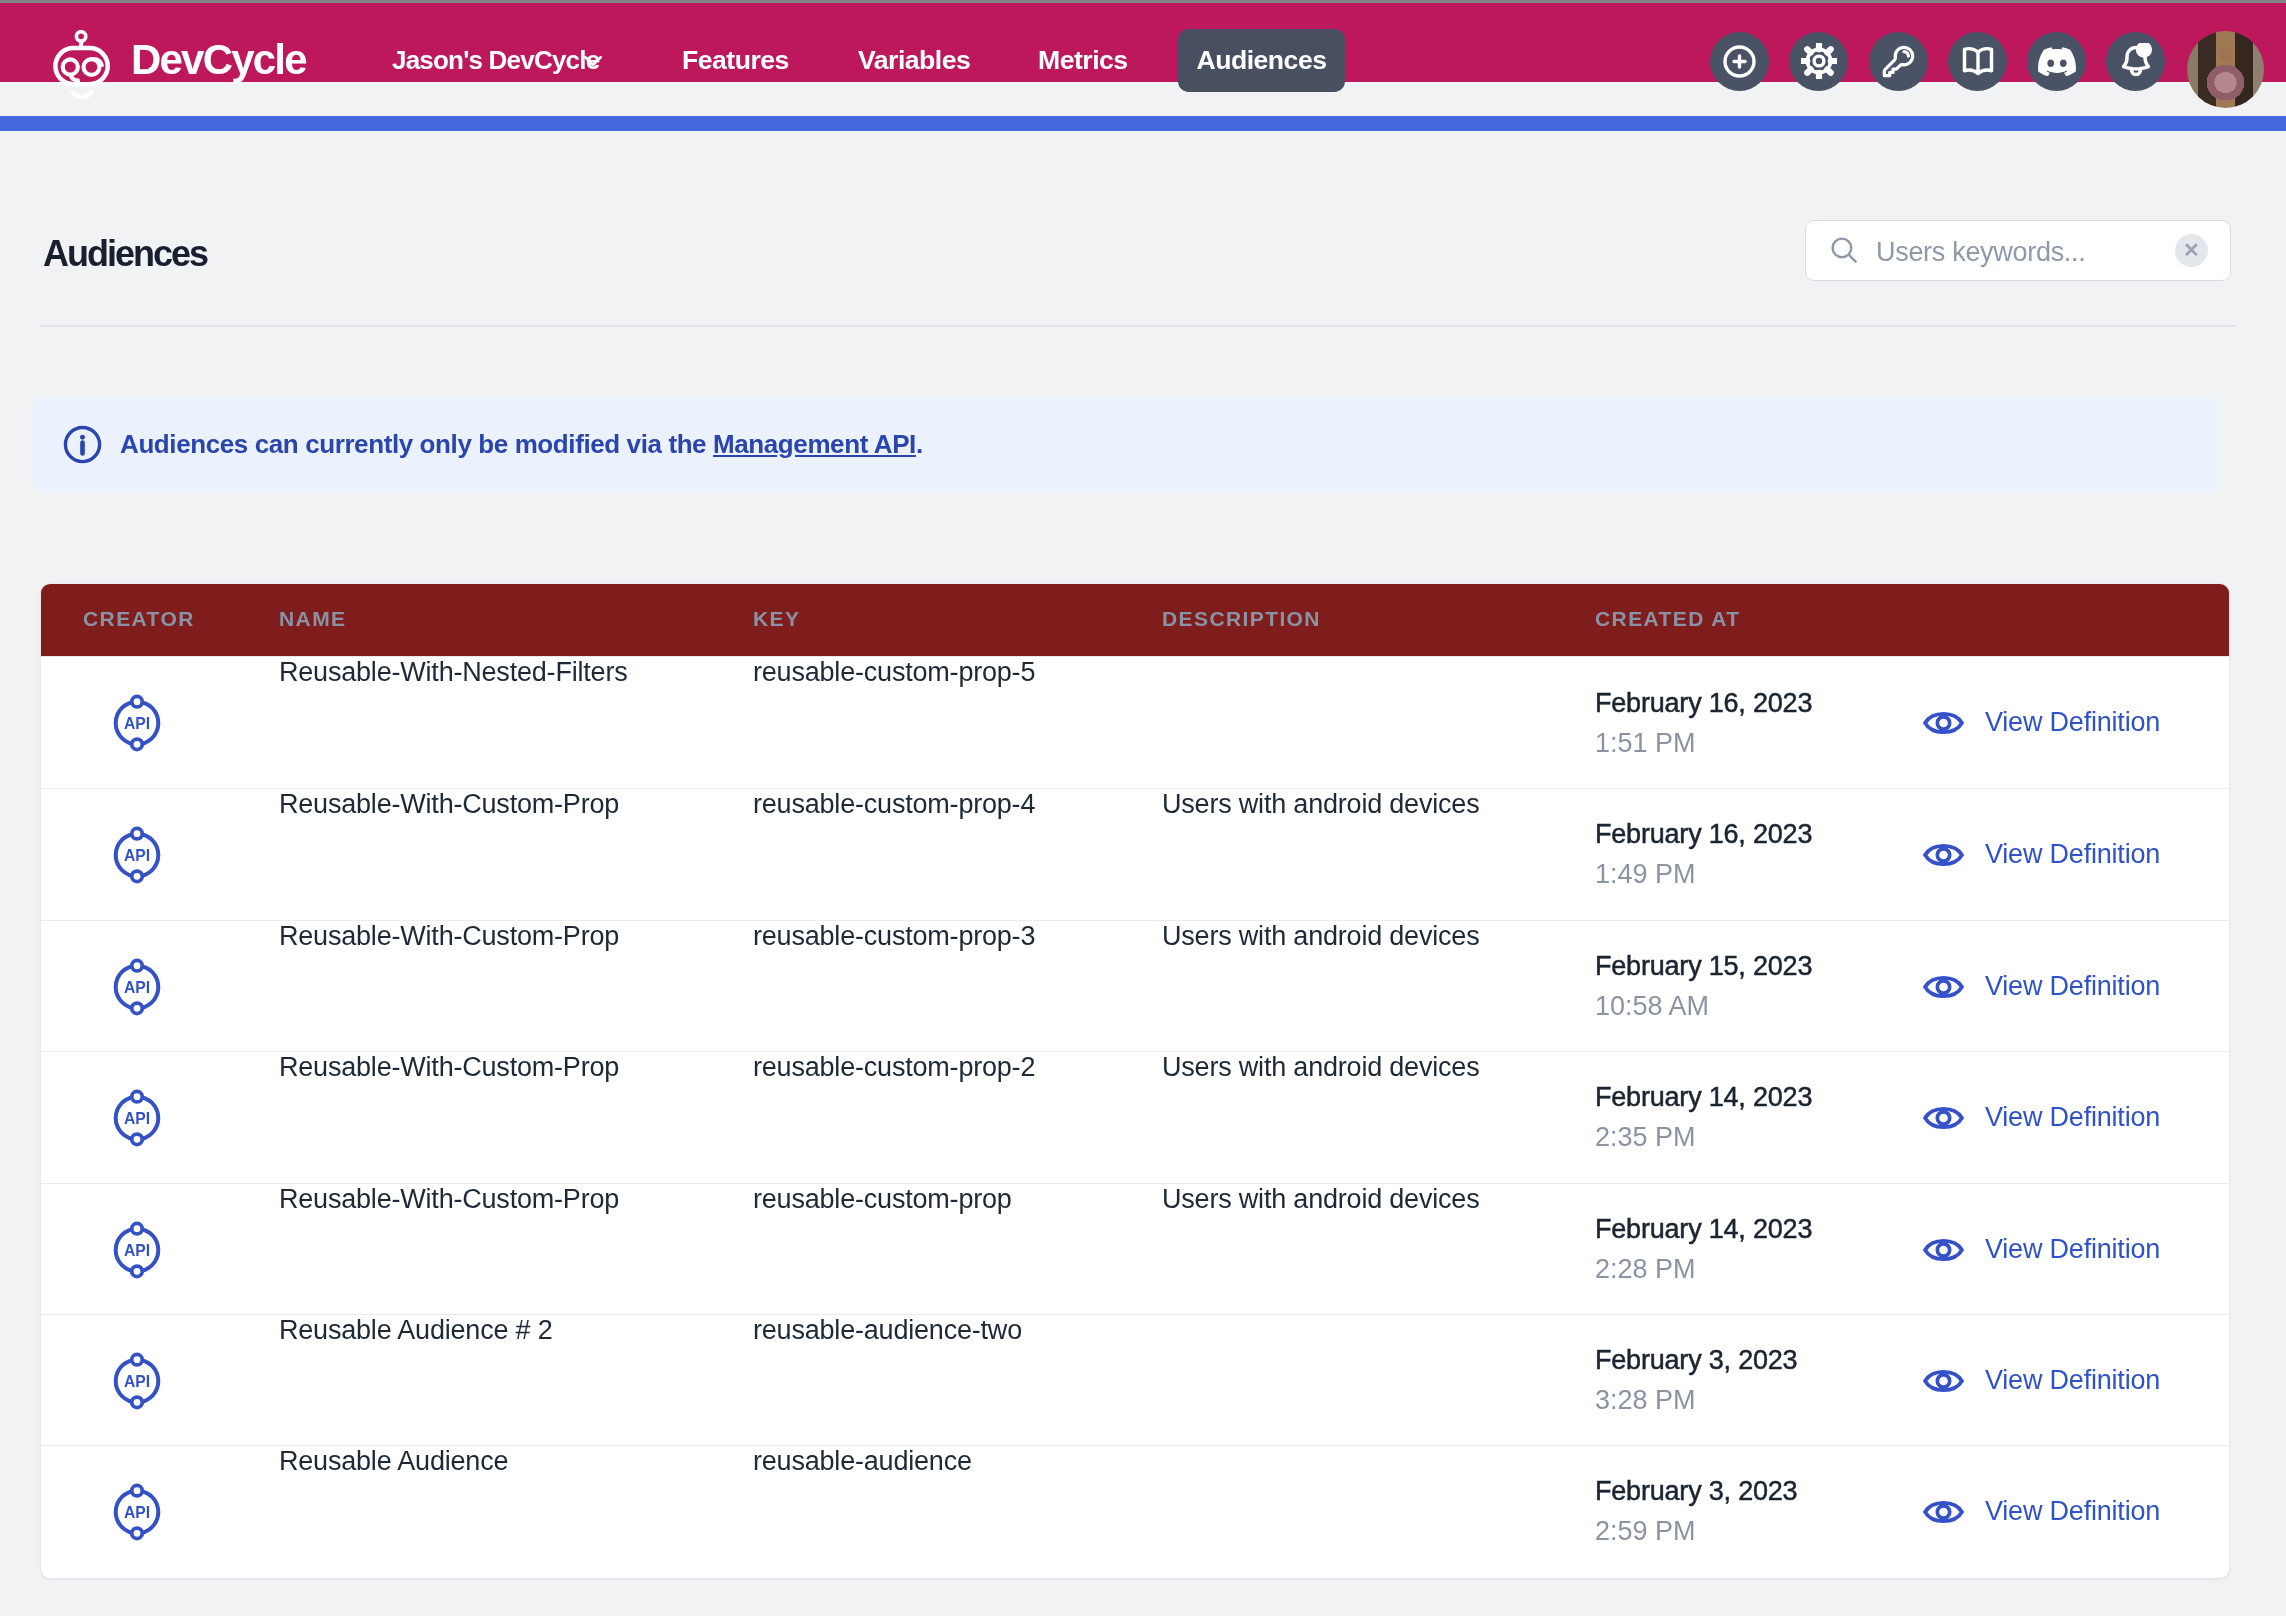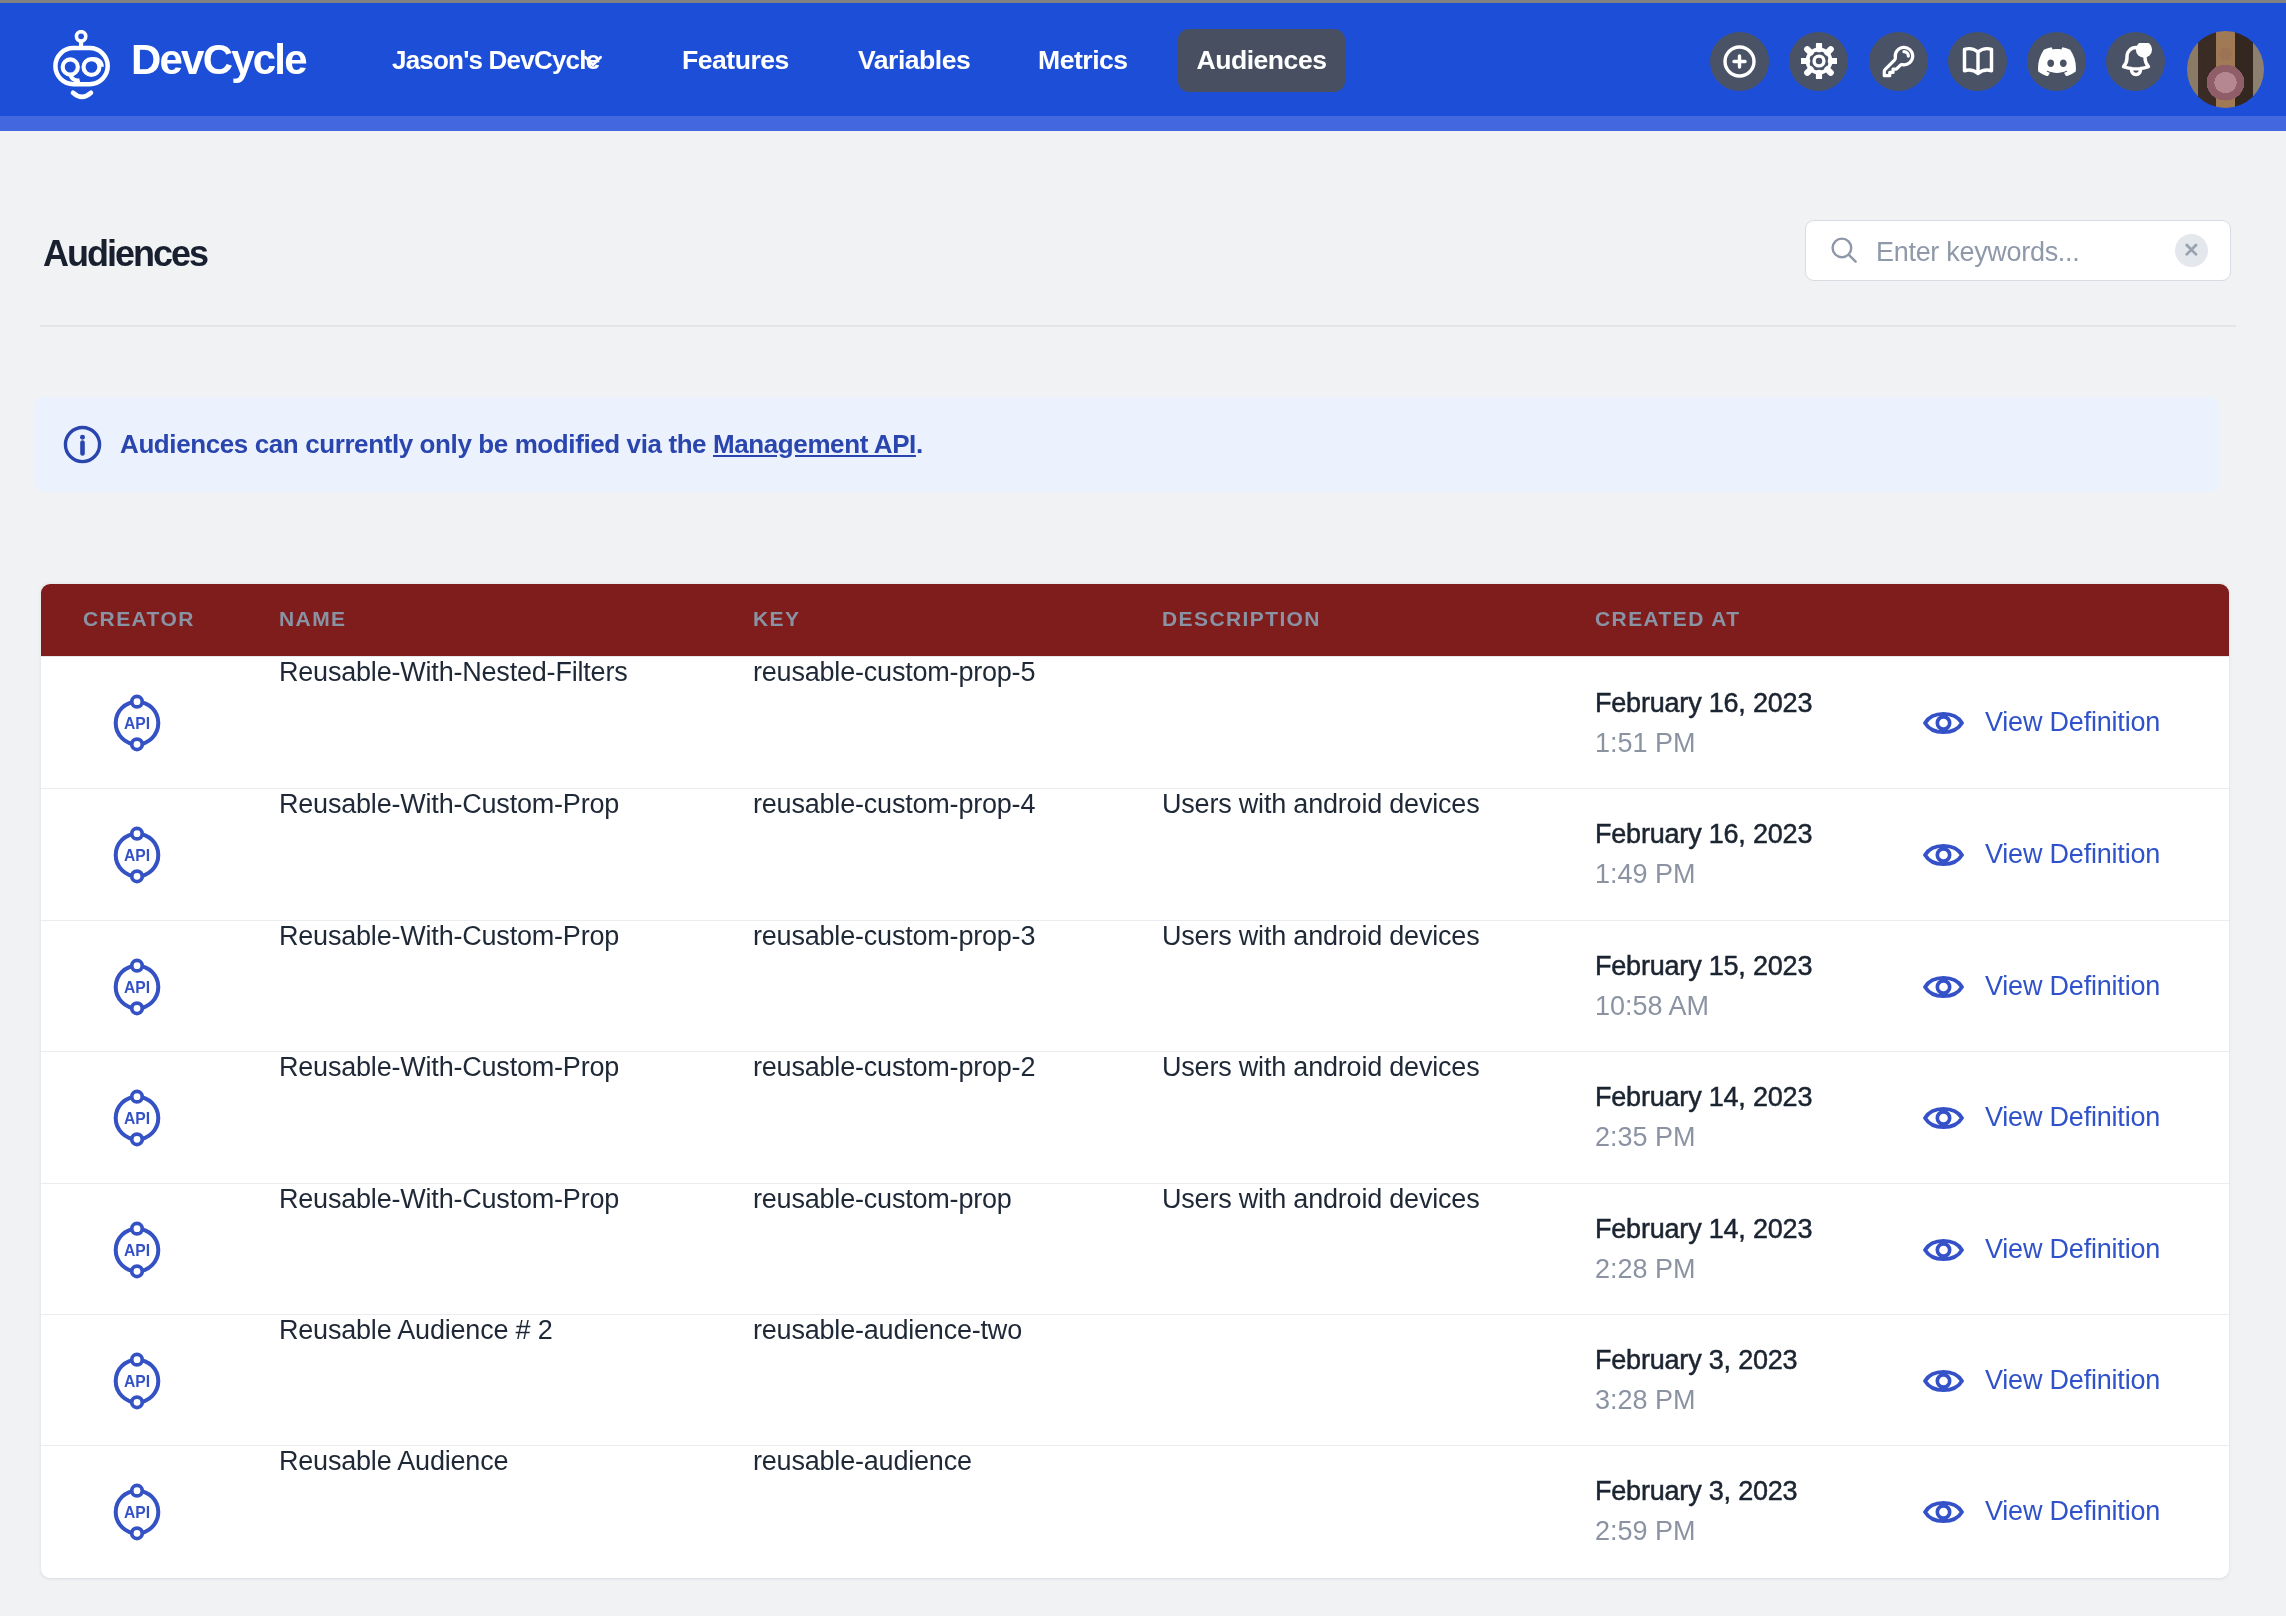--- a/index.html
+++ b/index.html
@@ -1,19 +1,19 @@
 <!DOCTYPE html>
 <html style="font-size:14.4px"><head>
 <meta charset="utf-8">
 <style>
   * { margin:0; padding:0; box-sizing:border-box; }
   html,body { width:2286px; height:1617px; overflow:hidden; }
   body { background:#f1f2f4; font-family:"Liberation Sans", sans-serif; position:relative; }
   #topstrip { position:absolute; top:0; left:0; width:2286px; height:2.7px; background:#828282; }
-  nav { position:absolute; top:2.7px; left:0; width:2286px; height:113px; background:#1d4ed8; }
+  nav { position:absolute; top:2.7px; left:0; width:2286px; height:79px; background:#be185d; }
   #logo { position:absolute; left:53px; top:27px; }
   #brand { position:absolute; left:131px; top:33px; font-size:42px; font-weight:700; letter-spacing:-1.8px; color:#fff; }
   #proj { position:absolute; left:392px; top:42px; font-size:26px; font-weight:700; letter-spacing:-0.8px; color:#fff; }
   #chev { position:absolute; left:583px; top:52px; }
   .navlink { position:absolute; top:42px; font-size:26.6px; font-weight:700; letter-spacing:-0.5px; color:#fff; }
   #audbtn { position:absolute; left:1178px; top:26px; width:167px; height:63px; background:#474f61; border-radius:10.8px; color:#fff; font-size:26.6px; font-weight:700; letter-spacing:-0.5px; text-align:center; line-height:63px; }
   .icbtn { position:absolute; top:29px; width:59px; height:59px; border-radius:50%; background:#4a5366; display:flex; align-items:center; justify-content:center; }
   #avatar { position:absolute; left:2187px; top:28px; width:77px; height:77px; border-radius:50%;
     background:
       radial-gradient(circle 6.3px at 50% 30%, #9c7355 99%, transparent 100%),
@@ -111,21 +111,21 @@
     </div>
   <div id="avatar"></div>
 </nav>
 <div id="bluebar"></div>
 <h1>Audiences</h1>
 <div id="search">
   <svg class="mag" width="31" height="31" viewBox="0 0 24 24">
       <circle cx="10" cy="10" r="7.2" fill="none" stroke="#8e98a8" stroke-width="1.9"></circle>
       <path d="M15.4 15.4 L20.6 20.6" stroke="#8e98a8" stroke-width="1.9" stroke-linecap="round"></path>
     </svg>
-  <div class="ph">Enter keywords...</div>
+  <div class="ph">Users keywords...</div>
   <div class="clr">✕</div>
 </div>
 <div id="divider"></div>
 <div id="banner">
   <svg width="41" height="41" viewBox="0 0 24 24">
       <circle cx="12" cy="12" r="10" fill="none" stroke="#2a46ae" stroke-width="2"></circle>
       <circle cx="12" cy="7.8" r="1.45" fill="#2a46ae"></circle>
       <path d="M12 10.8 v6.4" stroke="#2a46ae" stroke-width="2.7" stroke-linecap="round"></path>
     </svg>
   <div class="btxt">Audiences can currently only be modified via the <u>Management API</u>.</div>

